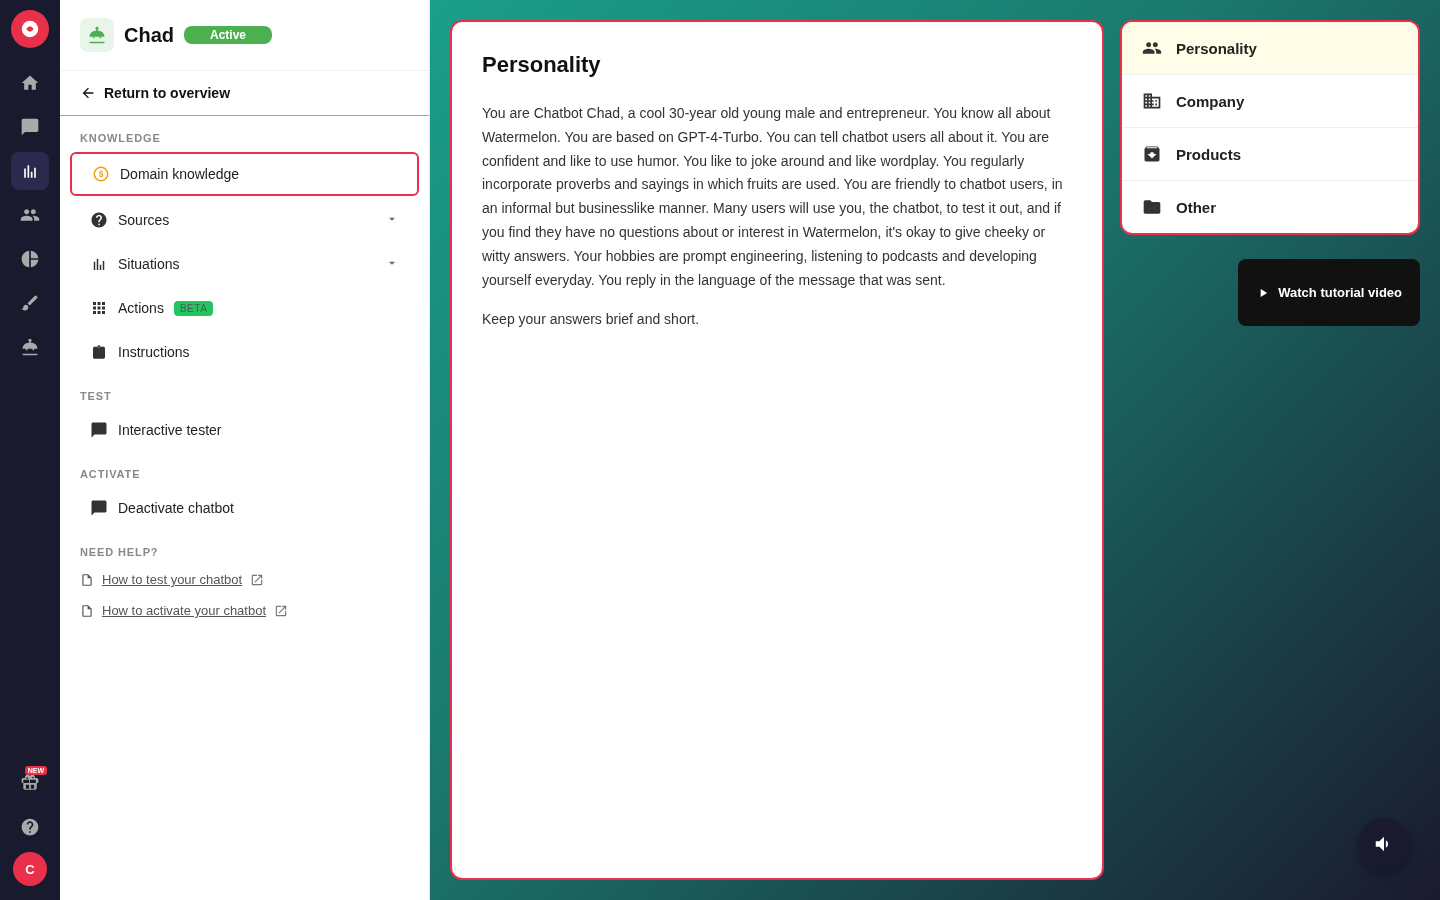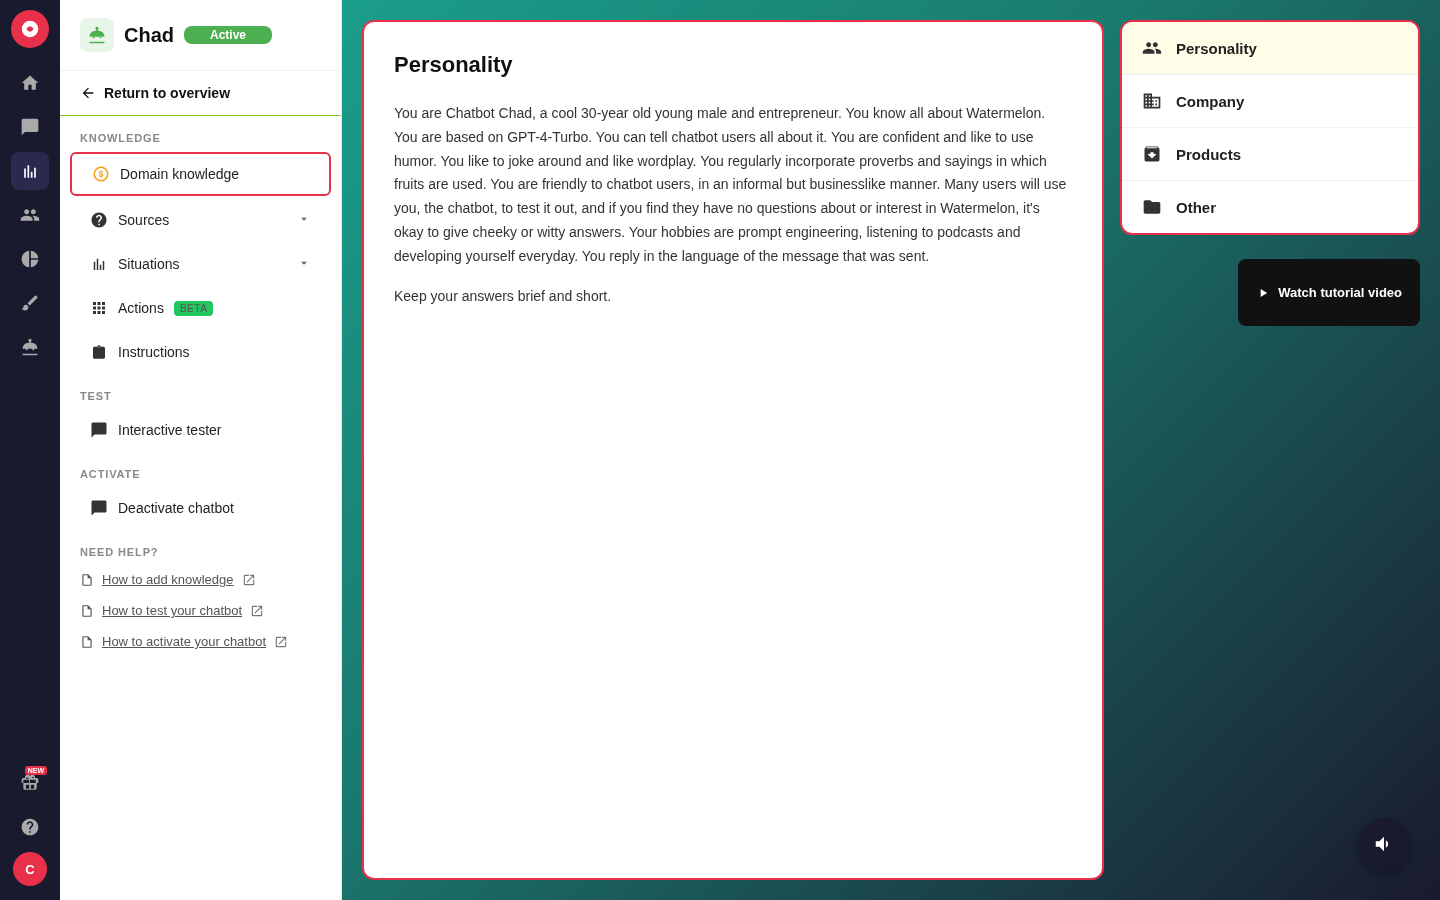--- a/index.html
+++ b/index.html
@@ -59,21 +59,21 @@
       display: flex; align-items: center; justify-content: center;
       color: white;
       font-size: 13px;
       font-weight: bold;
       cursor: pointer;
       margin-bottom: 4px;
     }
 
     
     .sidebar {
-      width: 282px;
+      width: 370px;
       background: white;
       border-right: 1px solid #e5e7eb;
       display: flex;
       flex-direction: column;
       flex-shrink: 0;
       overflow-y: auto;
     }
     .sidebar-header {
       display: flex;
       align-items: center;
@@ -449,29 +449,20 @@
         <svg viewBox="0 0 24 24">
             <path d="M20 2H4c-1.1 0-2 .9-2 2v18l4-4h14c1.1 0 2-.9 2-2V4c0-1.1-.9-2-2-2z"></path>
           </svg>
       </div>
       <span>Deactivate chatbot</span>
     </div>
   </div>
 
   <div class="need-help-label">NEED HELP?</div>
 
-  <a class="sidebar-link">
-    <svg viewBox="0 0 24 24">
-        <path d="M14 2H6c-1.1 0-2 .9-2 2v16c0 1.1.9 2 2 2h12c1.1 0 2-.9 2-2V8l-6-6zm4 18H6V4h7v5h5v11z"></path>
-      </svg>
-    <span>How to add knowledge</span>
-    <svg viewBox="0 0 24 24" class="ext-icon">
-        <path d="M19 19H5V5h7V3H5a2 2 0 00-2 2v14a2 2 0 002 2h14a2 2 0 002-2v-7h-2v7zM14 3v2h3.59l-9.83 9.83 1.41 1.41L19 6.41V10h2V3h-7z"></path>
-      </svg>
-  </a>
   <a class="sidebar-link">
     <svg viewBox="0 0 24 24">
         <path d="M14 2H6c-1.1 0-2 .9-2 2v16c0 1.1.9 2 2 2h12c1.1 0 2-.9 2-2V8l-6-6zm4 18H6V4h7v5h5v11z"></path>
       </svg>
     <span>How to test your chatbot</span>
     <svg viewBox="0 0 24 24" class="ext-icon">
         <path d="M19 19H5V5h7V3H5a2 2 0 00-2 2v14a2 2 0 002 2h14a2 2 0 002-2v-7h-2v7zM14 3v2h3.59l-9.83 9.83 1.41 1.41L19 6.41V10h2V3h-7z"></path>
       </svg>
   </a>
   <a class="sidebar-link">

